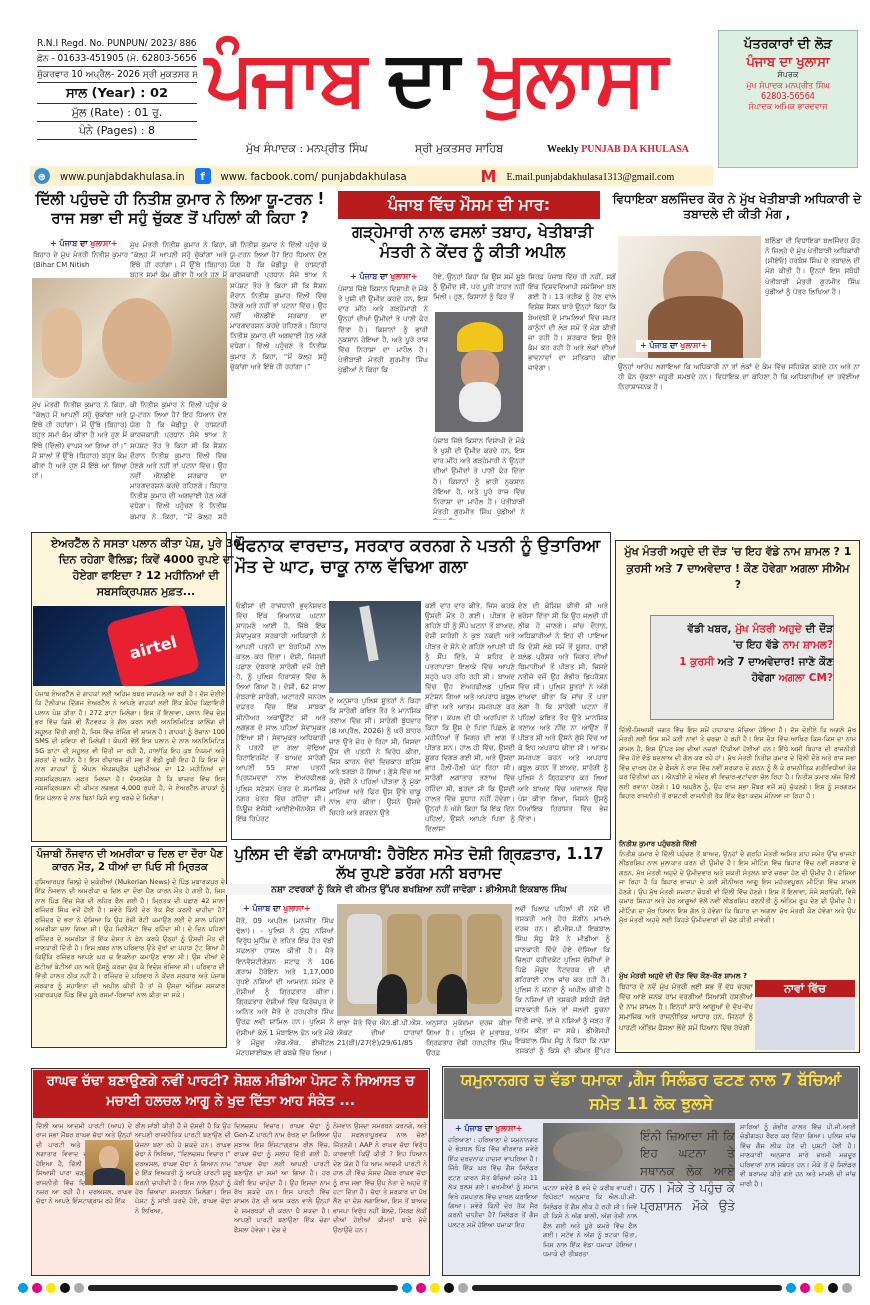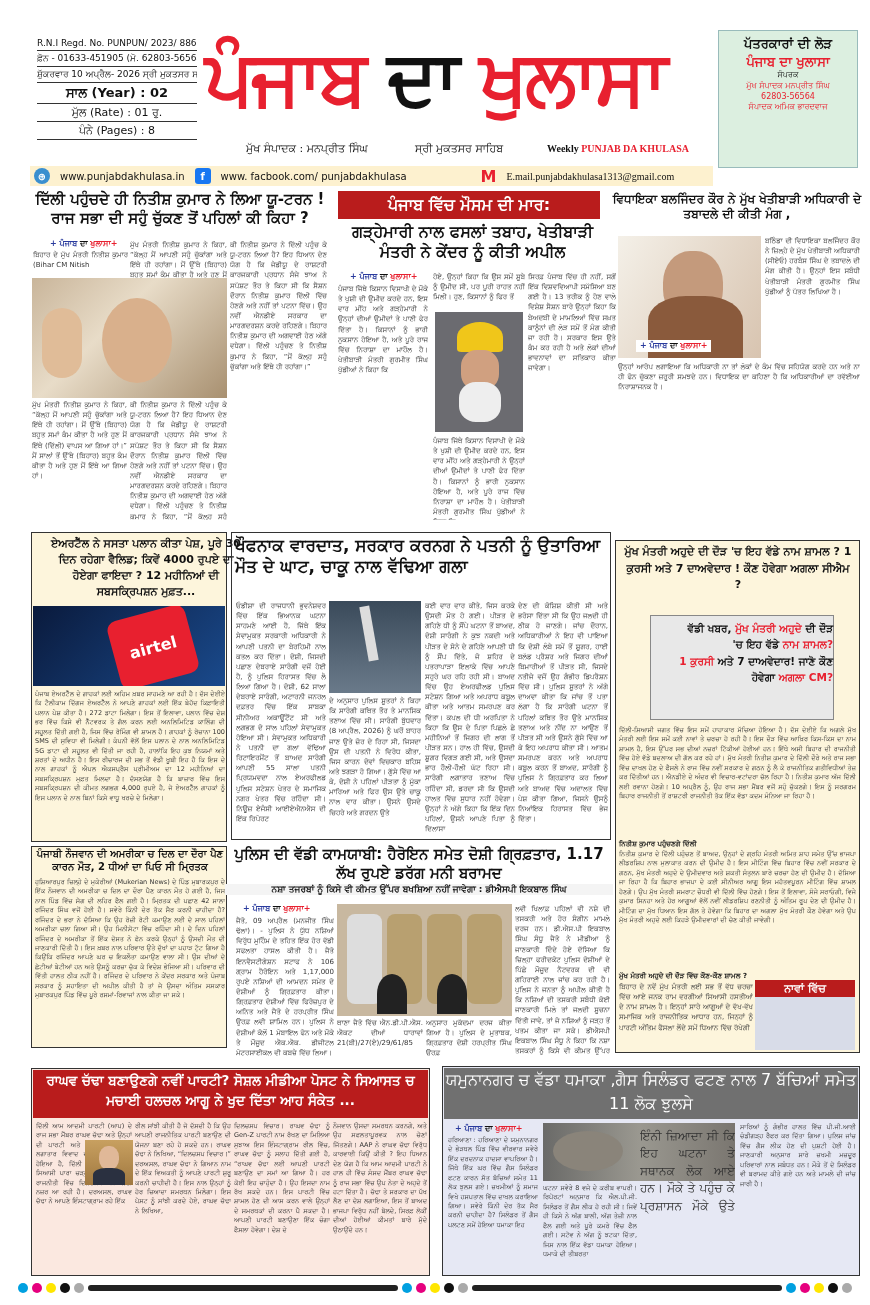--- a/index.html
+++ b/index.html
@@ -24,21 +24,21 @@
 .globe{background:#3a8fcf}.fb{background:#1877f2;border-radius:3px!important}
 .mail{color:#e8202f;font-size:16px;font-weight:bold}
 .hl{font-weight:bold;text-align:center;line-height:1.25}
 .col{font-size:7px;line-height:1.45;color:#333;text-align:justify;overflow:hidden}
 .tag{color:#2a3b9e;font-weight:bold;font-size:8px}
 .tag .rd{color:#e8202f}
 .img{background:#8a7a6a;overflow:hidden}
 .redbar{background:#b91c1c;color:#fff;font-weight:bold;text-align:center}
 .box{border:1.5px solid #333}
 .ybg{background:#fdf5dc}
-.greybar{background:#707070;color:#ffffff;font-weight:normal;text-align:center}
+.greybar{background:#707070;color:#fde047;font-weight:bold;text-align:center}
 .dots{top:1282px;left:18px;width:834px;height:12px;display:flex;align-items:center;gap:4px}
 .dot{width:10px;height:10px;border-radius:50%}
 .bar{height:6px;background:#222;border-radius:3px;flex:1;position:relative}
 </style>
 </head>
 <body>
 
 <div class="abs meta">
   <div>R.N.I Regd. No. PUNPUN/ 2023/ 88634</div>
   <div>ਫ਼ੋਨ - 01633-451905 (ਮੋ. 62803-56564)</div>
@@ -130,21 +130,21 @@
 <div class="abs hl" style="left:235px;top:535px;width:372px;font-size:17px;text-align:left">ਖੌਫਨਾਕ ਵਾਰਦਾਤ, ਸਰਕਾਰ ਕਰਨਗ ਨੇ ਪਤਨੀ ਨੂੰ ਉਤਾਰਿਆ ਮੌਤ ਦੇ ਘਾਟ, ਚਾਕੂ ਨਾਲ ਵੱਢਿਆ ਗਲਾ</div>
 <div class="abs col" style="left:236px;top:601px;width:90px;height:236px">ਓਡੀਸ਼ਾ ਦੀ ਰਾਜਧਾਨੀ ਭੁਵਨੇਸ਼ਵਰ ਵਿੱਚ ਇੱਕ ਭਿਆਨਕ ਘਟਨਾ ਸਾਹਮਣੇ ਆਈ ਹੈ, ਜਿੱਥੇ ਇੱਕ ਸੇਵਾਮੁਕਤ ਸਰਕਾਰੀ ਅਧਿਕਾਰੀ ਨੇ ਆਪਣੀ ਪਤਨੀ ਦਾ ਬੇਰਹਿਮੀ ਨਾਲ ਕਤਲ ਕਰ ਦਿੱਤਾ। ਦੋਸ਼ੀ, ਜਿਸਦੀ ਪਛਾਣ ਦੇਬਰਾਏ ਸਾਰੰਗੀ ਵਜੋਂ ਹੋਈ ਹੈ, ਨੂੰ ਪੁਲਿਸ ਹਿਰਾਸਤ ਵਿੱਚ ਲੈ ਲਿਆ ਗਿਆ ਹੈ। ਦੋਸ਼ੀ, 62 ਸਾਲਾ ਦੇਬਰਾਏ ਸਾਰੰਗੀ, ਅਟਾਰਨੀ ਜਨਰਲ ਦਫ਼ਤਰ ਵਿੱਚ ਇੱਕ ਸਾਬਕਾ ਸੀਨੀਅਰ ਅਕਾਊਂਟੈਂਟ ਸੀ ਅਤੇ ਲਗਭਗ ਦੋ ਸਾਲ ਪਹਿਲਾਂ ਸੇਵਾਮੁਕਤ ਹੋਇਆ ਸੀ। ਸੇਵਾਮੁਕਤ ਅਧਿਕਾਰੀ ਨੇ ਪਤਨੀ ਦਾ ਗਲਾ ਵੱਢਿਆ ਰਿਟਾਇਰਮੈਂਟ ਤੋਂ ਬਾਅਦ ਸਾਰੰਗੀ ਆਪਣੀ 55 ਸਾਲਾ ਪਤਨੀ ਪ੍ਰਿਯਮਵਦਾ ਨਾਲ ਏਅਰਫੀਲਡ ਪੁਲਿਸ ਸਟੇਸ਼ਨ ਖੇਤਰ ਦੇ ਸਮਾਜਿਕ ਨਗਰ ਖੇਤਰ ਵਿੱਚ ਰਹਿੰਦਾ ਸੀ। ਨਿਊਜ਼ ਏਜੰਸੀ ਆਈਏਐਨਐਸ ਦੀ ਇੱਕ ਰਿਪੋਰਟ</div>
 <div class="abs img" style="left:329px;top:601px;width:92px;height:92px;background:linear-gradient(180deg,#3a4a5a,#6a7a8a)">
   <div style="position:absolute;left:35px;top:5px;width:10px;height:55px;background:#ddd;transform:rotate(-10deg)"></div>
 </div>
 <div class="abs col" style="left:329px;top:696px;width:92px;height:141px">ਦੇ ਅਨੁਸਾਰ ਪੁਲਿਸ ਸੂਤਰਾਂ ਨੇ ਕਿਹਾ ਕਿ ਸਾਰੰਗੀ ਕਥਿਤ ਤੌਰ ਤੇ ਮਾਨਸਿਕ ਤਣਾਅ ਵਿੱਚ ਸੀ। ਸਾਰੰਗੀ ਬੁੱਧਵਾਰ (8 ਅਪ੍ਰੈਲ, 2026) ਨੂੰ ਘਰੋਂ ਬਾਹਰ ਜਾਣ ਉਤੇ ਜ਼ੋਰ ਦੇ ਰਿਹਾ ਸੀ, ਜਿਸਦਾ ਉਸ ਦੀ ਪਤਨੀ ਨੇ ਵਿਰੋਧ ਕੀਤਾ, ਜਿਸ ਕਾਰਨ ਦੋਵਾਂ ਵਿਚਕਾਰ ਬਹਿਸ ਅਤੇ ਝਗੜਾ ਹੋ ਗਿਆ। ਗੁੱਸੇ ਵਿੱਚ ਆ ਕੇ, ਦੋਸ਼ੀ ਨੇ ਪਹਿਲਾਂ ਪੀੜਤਾ ਨੂੰ ਮੁੱਕਾ ਮਾਰਿਆ ਅਤੇ ਫਿਰ ਉਸ ਉਤੇ ਚਾਕੂ ਨਾਲ ਵਾਰ ਕੀਤਾ। ਉਸਨੇ ਉਸਦੇ ਚਿਹਰੇ ਅਤੇ ਗਰਦਨ ਉਤੇ</div>
 <div class="abs col" style="left:425px;top:601px;width:90px;height:236px">ਕਈ ਵਾਰ ਵਾਰ ਕੀਤੇ, ਜਿਸ ਕਰਕੇ ਉਸਦੀ ਮੌਤ ਹੋ ਗਈ। ਪੀੜਤ ਦੇ ਗਹਿਣੇ ਧੀ ਨੂੰ ਸੌਂਪੇ ਘਟਨਾ ਤੋਂ ਬਾਅਦ, ਦੋਸ਼ੀ ਸਾਰੰਗੀ ਨੇ ਕੁਝ ਨਕਦੀ ਅਤੇ ਪੀੜਤ ਦੇ ਸੋਨੇ ਦੇ ਗਹਿਣੇ ਆਪਣੀ ਧੀ ਨੂੰ ਸੌਂਪ ਦਿੱਤੇ, ਜੋ ਸ਼ਹਿਰ ਦੇ ਪਤਰਾਪਾੜਾ ਇਲਾਕੇ ਵਿੱਚ ਆਪਣੇ ਸਹੁਰੇ ਘਰ ਰਹਿ ਰਹੀ ਸੀ। ਬਾਅਦ ਵਿੱਚ ਉਹ ਏਅਰਫੀਲਡ ਪੁਲਿਸ ਸਟੇਸ਼ਨ ਗਿਆ ਅਤੇ ਅਪਰਾਧ ਕਬੂਲ ਕੀਤਾ ਅਤੇ ਆਤਮ ਸਮਰਪਣ ਕਰ ਦਿੱਤਾ। ਕਪਲ ਦੀ ਧੀ ਅਰਪਿਤਾ ਨੇ ਕਿਹਾ ਕਿ ਉਸ ਦੇ ਪਿਤਾ ਪਿਛਲੇ ਛੇ ਮਹੀਨਿਆਂ ਤੋਂ ਜਿਗਰ ਦੀ ਲਾਗ ਤੋਂ ਪੀੜਤ ਸਨ। ਹਾਲ ਹੀ ਵਿੱਚ, ਉਸਦੀ ਸ਼ੂਗਰ ਵਿਗੜ ਗਈ ਸੀ, ਅਤੇ ਉਸਦਾ ਭਾਰ ਹੌਲੀ-ਹੌਲੀ ਘੱਟ ਰਿਹਾ ਸੀ। ਸਾਰੰਗੀ ਲਗਾਤਾਰ ਤਣਾਅ ਵਿੱਚ ਰਹਿੰਦਾ ਸੀ, ਡਰਦਾ ਸੀ ਕਿ ਉਸਦੀ ਹਾਲਤ ਵਿੱਚ ਸੁਧਾਰ ਨਹੀਂ ਹੋਵੇਗਾ। ਉਨ੍ਹਾਂ ਨੇ ਅੱਗੇ ਕਿਹਾ ਕਿ ਇੱਕ ਦਿਨ ਪਹਿਲਾਂ, ਉਸਨੇ ਆਪਣੇ ਪਿਤਾ ਨੂੰ ਦਿਲਾਸਾ</div>
 <div class="abs col" style="left:518px;top:601px;width:90px;height:236px">ਦੇਣ ਦੀ ਕੋਸ਼ਿਸ਼ ਕੀਤੀ ਸੀ ਅਤੇ ਭਰੋਸਾ ਦਿੱਤਾ ਸੀ ਕਿ ਉਹ ਜਲਦੀ ਹੀ ਠੀਕ ਹੋ ਜਾਣਗੇ। ਜਾਂਚ ਦੌਰਾਨ, ਅਧਿਕਾਰੀਆਂ ਨੇ ਇਹ ਵੀ ਪਾਇਆ ਕਿ ਦੋਸ਼ੀ ਲੰਬੇ ਸਮੇਂ ਤੋਂ ਸ਼ੂਗਰ, ਹਾਈ ਬਲੱਡ ਪ੍ਰੈਸ਼ਰ ਅਤੇ ਜਿਗਰ ਦੀਆਂ ਬਿਮਾਰੀਆਂ ਤੋਂ ਪੀੜਤ ਸੀ, ਜਿਸਦੇ ਨਤੀਜੇ ਵਜੋਂ ਉਹ ਗੰਭੀਰ ਡਿਪਰੈਸ਼ਨ ਵਿੱਚ ਸੀ। ਪੁਲਿਸ ਸੂਤਰਾਂ ਨੇ ਅੱਗੇ ਦਾਅਵਾ ਕੀਤਾ ਕਿ ਜਾਂਚ ਤੋਂ ਪਤਾ ਲੱਗਾ ਹੈ ਕਿ ਸਾਰੰਗੀ ਘਟਨਾ ਤੋਂ ਪਹਿਲਾਂ ਕਥਿਤ ਤੌਰ ਉਤੇ ਮਾਨਸਿਕ ਤਣਾਅ ਅਤੇ ਨੀਂਦ ਨਾ ਆਉਣ ਤੋਂ ਪੀੜਤ ਸੀ ਅਤੇ ਉਸਨੇ ਗੁੱਸੇ ਵਿੱਚ ਆ ਕੇ ਇਹ ਅਪਰਾਧ ਕੀਤਾ ਸੀ। ਆਤਮ ਸਮਰਪਣ ਕਰਨ ਅਤੇ ਅਪਰਾਧ ਕਬੂਲ ਕਰਨ ਤੋਂ ਬਾਅਦ, ਸਾਰੰਗੀ ਨੂੰ ਪੁਲਿਸ ਨੇ ਗ੍ਰਿਫ਼ਤਾਰ ਕਰ ਲਿਆ ਅਤੇ ਬਾਅਦ ਵਿੱਚ ਅਦਾਲਤ ਵਿੱਚ ਪੇਸ਼ ਕੀਤਾ ਗਿਆ, ਜਿਸਨੇ ਉਸਨੂੰ ਨਿਆਂਇਕ ਹਿਰਾਸਤ ਵਿੱਚ ਭੇਜ ਦਿੱਤਾ।</div>
 
 <div class="abs hl" style="left:225px;top:845px;width:388px;font-size:15px">ਪੁਲਿਸ ਦੀ ਵੱਡੀ ਕਾਮਯਾਬੀ: ਹੈਰੋਇਨ ਸਮੇਤ ਦੋਸ਼ੀ ਗ੍ਰਿਫ਼ਤਾਰ, 1.17 ਲੱਖ ਰੁਪਏ ਡਰੱਗ ਮਨੀ ਬਰਾਮਦ</div>
-<div class="abs hl" style="left:225px;top:884px;width:388px;font-size:9px;background:#f4f4f4">ਨਸ਼ਾ ਤਜਰਬਾਂ ਨੂੰ ਕਿਸੇ ਵੀ ਕੀਮਤ ਉੱਪਰ ਬਖਸ਼ਿਆ ਨਹੀਂ ਜਾਵੇਗਾ : ਡੀਐਸਪੀ ਇਕਬਾਲ ਸਿੰਘ</div>
+<div class="abs hl" style="left:225px;top:884px;width:388px;font-size:9px;background:#f4f4f4">ਨਸ਼ਾ ਟਵਰਕਾਂ ਨੂੰ ਕਿਸੇ ਵੀ ਕੀਮਤ ਉੱਪਰ ਬਖਸ਼ਿਆ ਨਹੀਂ ਜਾਵੇਗਾ : ਡੀਐਸਪੀ ਇਕਬਾਲ ਸਿੰਘ</div>
 <div class="abs tag" style="left:243px;top:904px">
   <span>+ ਪੰਜਾਬ</span> <span style="color:#111">ਦਾ</span> <span class="rd">ਖੁਲਾਸਾ+</span>
 </div>
 <div class="abs col" style="left:236px;top:916px;width:98px;height:140px">ਜੈਤੋ, 09 ਅਪ੍ਰੈਲ (ਮਨਜੀਤ ਸਿੰਘ ਢੱਲਾ)। - ਪੁਲਿਸ ਨੇ ਯੁੱਧ ਨਸ਼ਿਆਂ ਵਿਰੁੱਧ ਮੁਹਿੰਮ ਦੇ ਤਹਿਤ ਇੱਕ ਹੋਰ ਵੱਡੀ ਸਫਲਤਾ ਹਾਸਲ ਕੀਤੀ ਹੈ। ਜੈਤੋ ਇਨਵੈਸਟੀਗੇਸ਼ਨ ਸਟਾਫ ਨੇ 106 ਗ੍ਰਾਮ ਹੈਰੋਇਨ ਅਤੇ 1,17,000 ਰੁਪਏ ਨਸ਼ਿਆਂ ਦੀ ਆਮਦਨ ਸਮੇਤ ਦੋ ਦੋਸ਼ੀਆਂ ਨੂੰ ਗ੍ਰਿਫ਼ਤਾਰ ਕੀਤਾ। ਗ੍ਰਿਫ਼ਤਾਰ ਦੋਸ਼ੀਆਂ ਵਿੱਚ ਫਿਰੋਜ਼ਪੁਰ ਦੇ ਅਨਿਤ ਅਤੇ ਜੈਤੋ ਦੇ ਹਰਪ੍ਰੀਤ ਸਿੰਘ ਉਰਫ਼ ਲਵੀ ਸ਼ਾਮਿਲ ਹਨ। ਪੁਲਿਸ ਨੇ ਦੋਸ਼ੀਆਂ ਕੋਲੋਂ 1 ਮੋਬਾਇਲ ਫੋਨ ਅਤੇ ਮੌਕੇ ਤੇ ਮੌਜੂਦ ਐਕ.ਐਕ. ਡੀਜੀਟਲ ਮੋਟਰਸਾਈਕਲ ਵੀ ਕਬਜ਼ੇ ਵਿੱਚ ਲਿਆ।</div>
 <div class="abs img" style="left:337px;top:904px;width:175px;height:112px;background:#c8b8a0">
   <div style="position:absolute;left:10px;top:10px;width:35px;height:90px;background:#ddd;border-radius:8px"></div>
   <div style="position:absolute;left:50px;top:10px;width:35px;height:90px;background:#b8a070;border-radius:8px"></div>
   <div style="position:absolute;left:90px;top:10px;width:35px;height:90px;background:#b8a070;border-radius:8px"></div>
   <div style="position:absolute;left:130px;top:10px;width:35px;height:90px;background:#b8a070;border-radius:8px"></div>
   <div style="position:absolute;left:40px;top:70px;width:30px;height:40px;background:#222;border-radius:50% 50% 0 0"></div>

